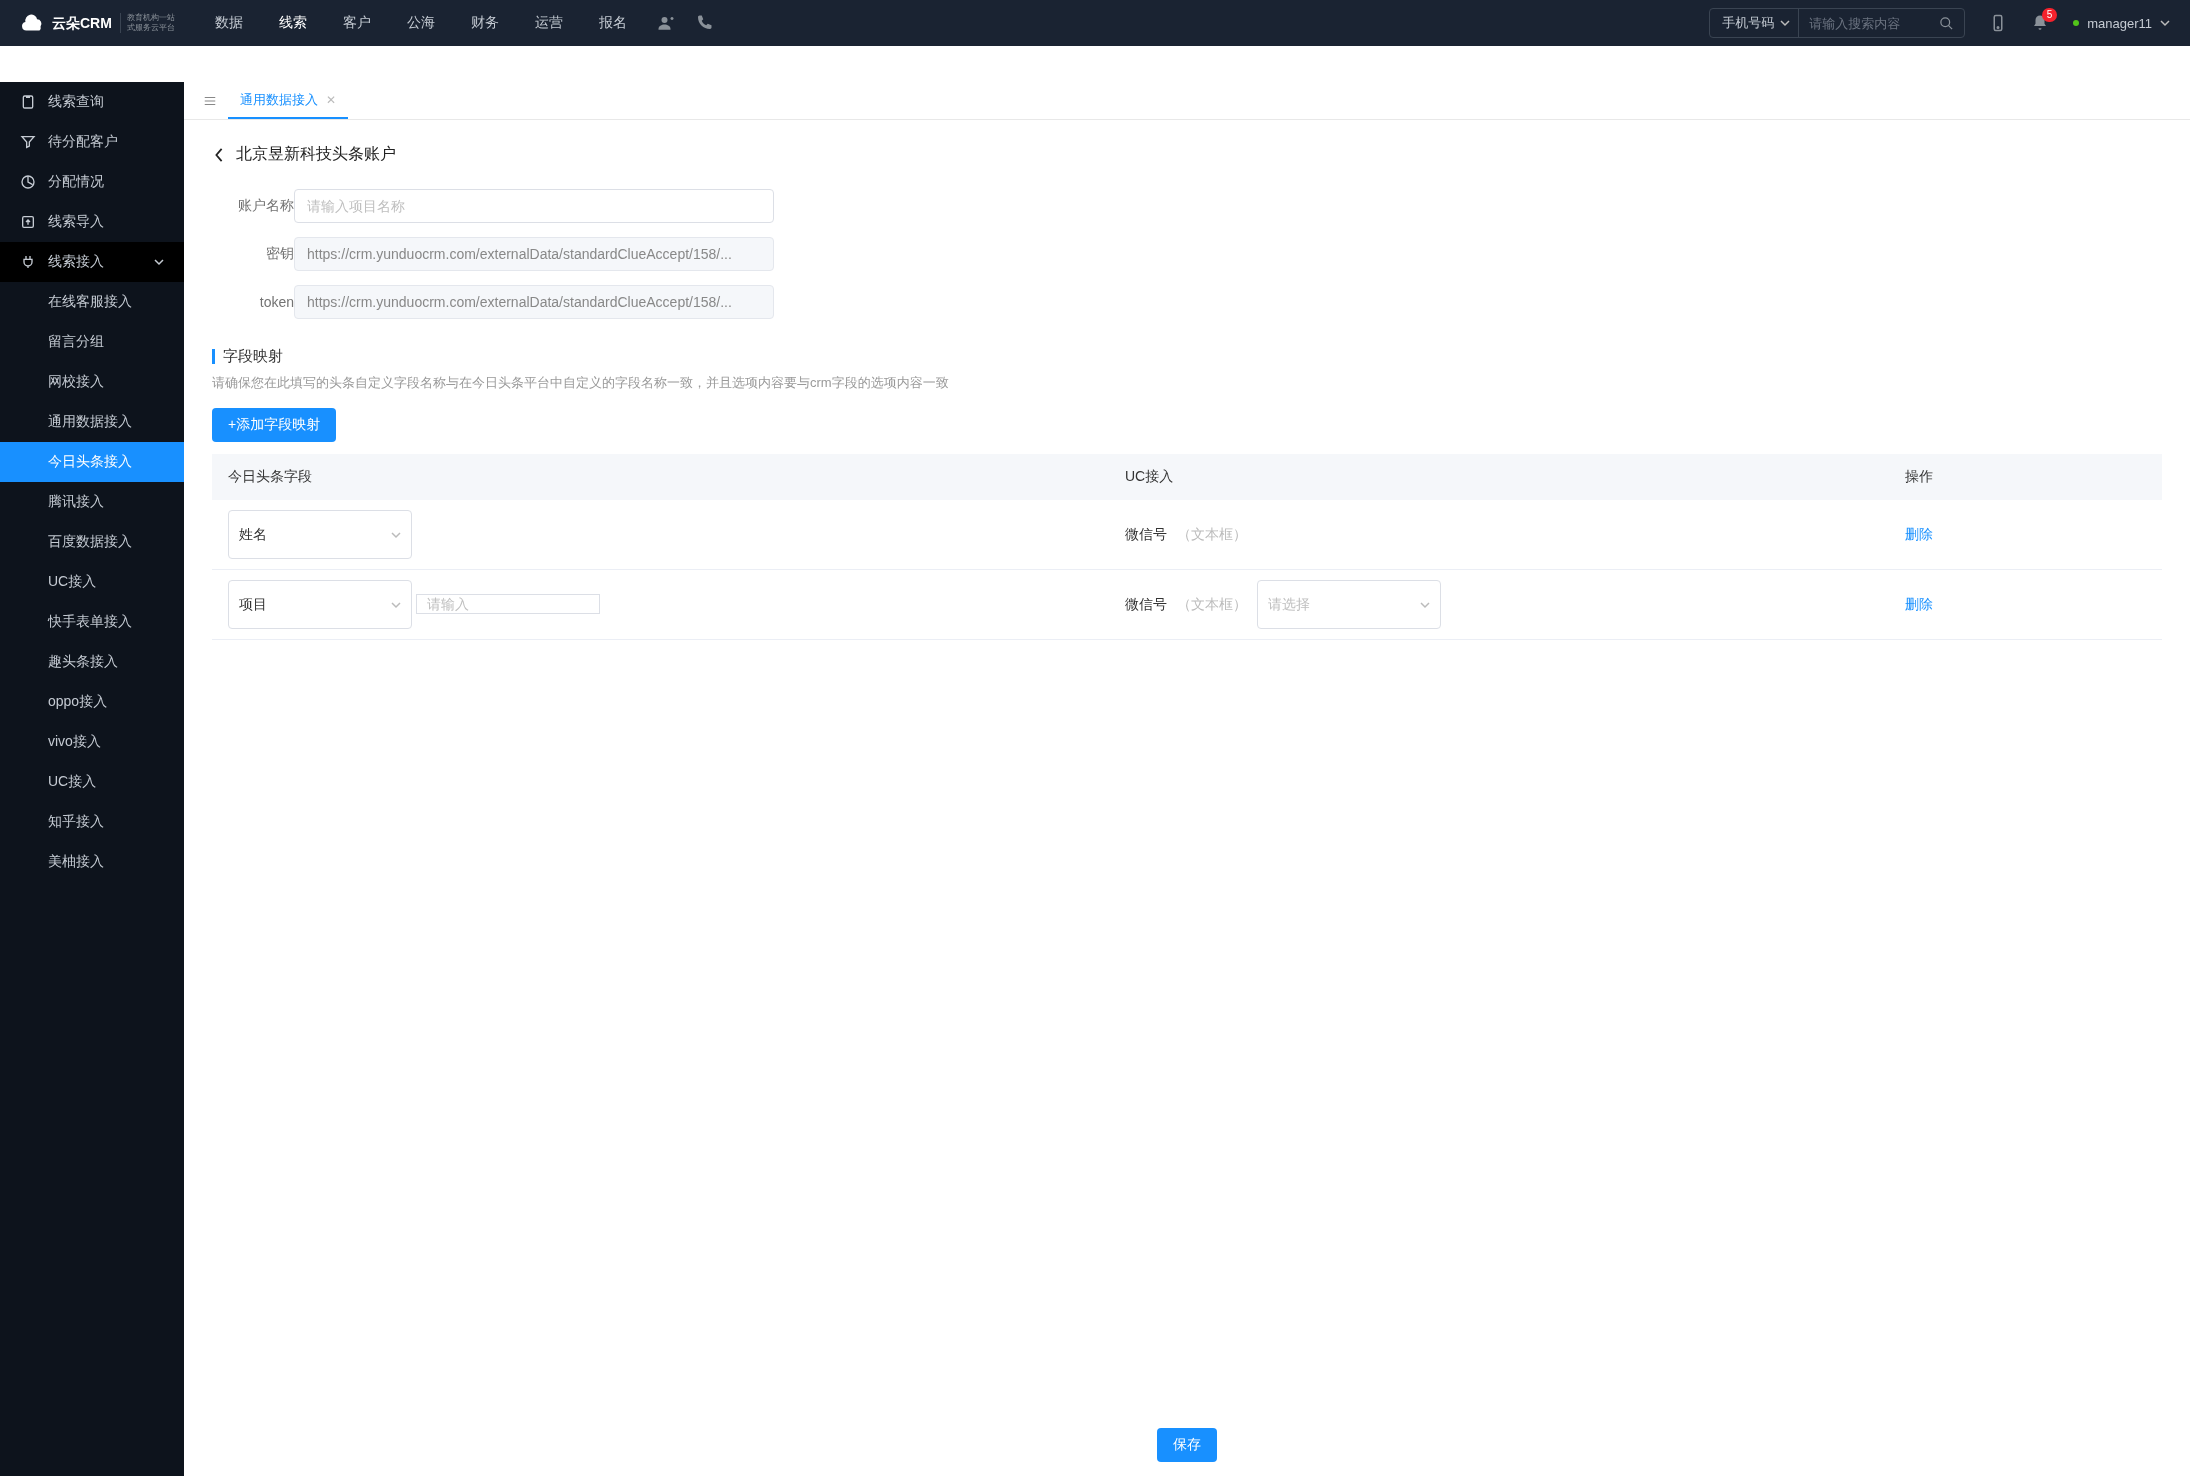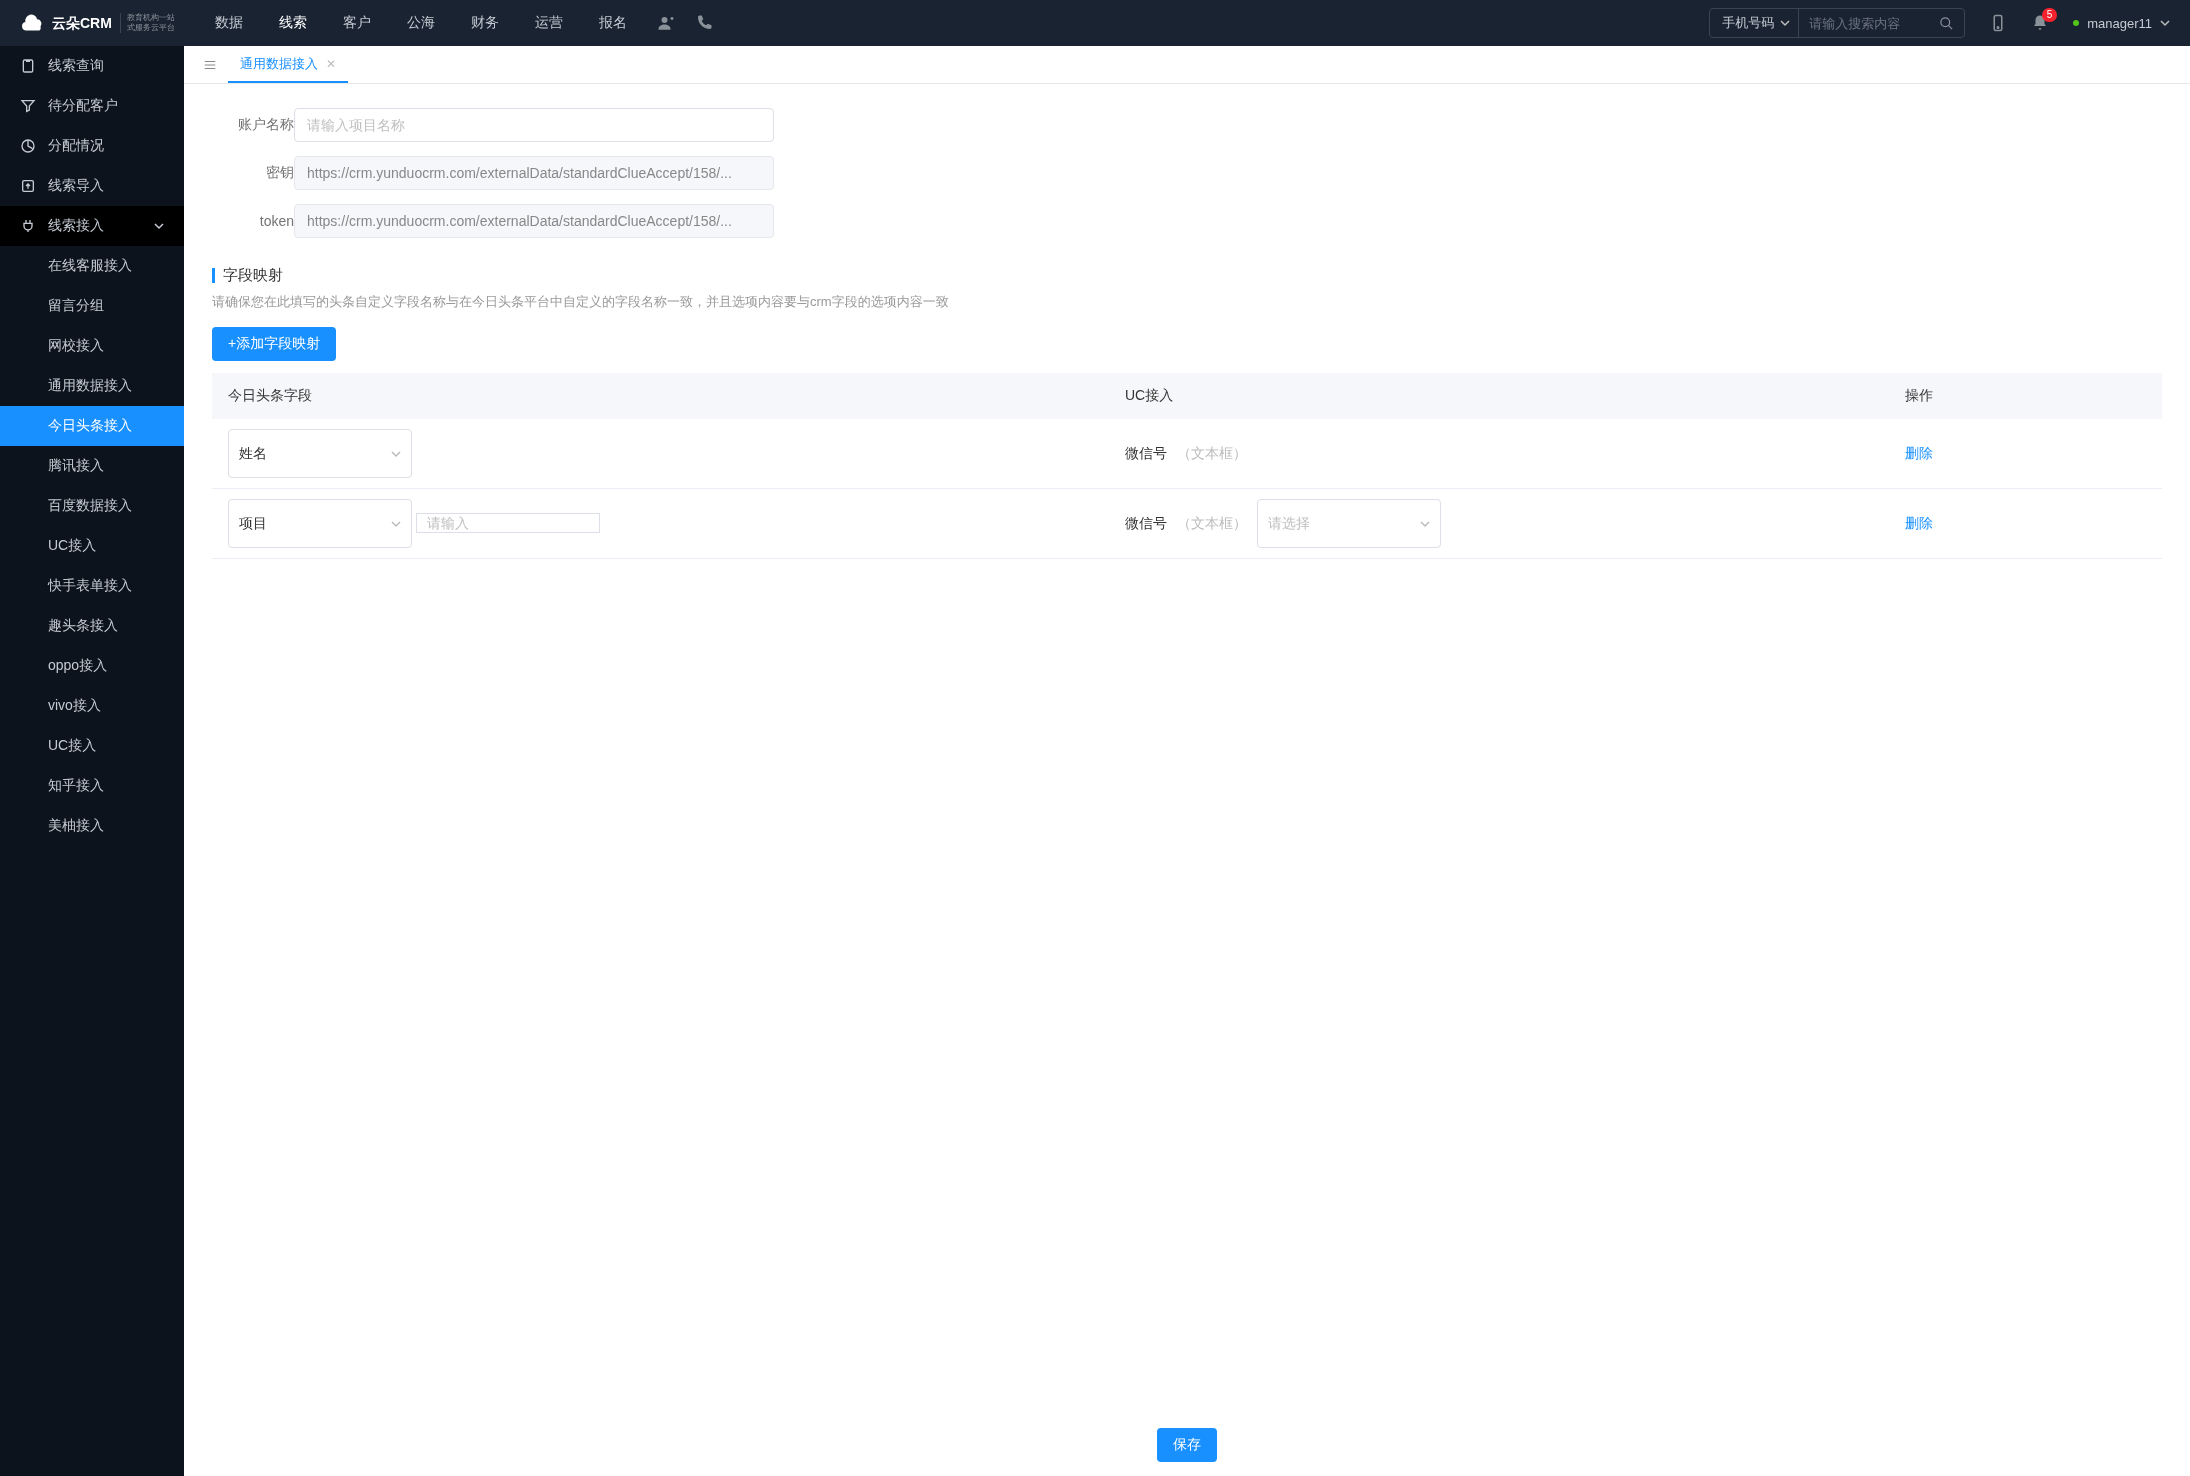--- a/index.html
+++ b/index.html
@@ -23,21 +23,21 @@
 .search-select { background: transparent; color: #c5cbd3; border: none; padding: 0 8px 0 12px; font-size: 13px; display: flex; align-items: center; gap: 6px; border-right: 1px solid #3a4452; height: 100%; }
 .search-input { background: transparent; border: none; color: #fff; padding: 0 10px; width: 130px; outline: none; font-size: 13px; }
 .search-input::placeholder { color: #6b7380; }
 .search-btn { background: transparent; border: none; padding: 0 10px; cursor: pointer; color: #8a9199; }
 .notif { position: relative; }
 .notif-badge { position: absolute; top: -6px; right: -8px; background: #f5222d; color: #fff; font-size: 10px; border-radius: 8px; padding: 1px 5px; line-height: 1.2; }
 .user { display: flex; align-items: center; gap: 8px; color: #c5cbd3; font-size: 13px; cursor: pointer; }
 .user-dot { width: 6px; height: 6px; border-radius: 50%; background: #52c41a; }
 
 
-.body { flex: 1; display: flex; overflow: hidden; }
+.body { flex: 1; display: flex; overflow: hidden; margin-top: 36px; }
 
 
 .sidebar { width: 184px; background: #0d131c; color: #c5cbd3; overflow-y: auto; flex-shrink: 0; }
 .side-item { display: flex; align-items: center; gap: 12px; padding: 0 20px; height: 40px; cursor: pointer; font-size: 14px; position: relative; }
 .side-item.expanded { background: #000; }
 .side-item.expanded .chevron { transform: rotate(180deg); }
 .side-item .chevron { margin-left: auto; width: 10px; height: 10px; }
 .side-icon { width: 16px; height: 16px; flex-shrink: 0; }
 .side-sub { padding-left: 48px; height: 40px; display: flex; align-items: center; cursor: pointer; font-size: 14px; color: #c5cbd3; }
 .side-sub.active { background: #1890ff; color: #fff; }
@@ -224,20 +224,26 @@
         </div>
         <div id="tabs" style="display: flex;">
             <div class="tab active">
               <span>通用数据接入</span>
               <span class="tab-close">✕</span>
             </div>
           </div>
       </div>
 
       <div class="content">
+        <div class="breadcrumb">
+          <svg class="back-icon" viewBox="0 0 10 16" fill="none" stroke="#222" stroke-width="2">
+              <path d="M8 1L2 8l6 7"></path>
+            </svg>
+          <span>北京昱新科技头条账户</span>
+        </div>
 
         <div class="form-row">
           <div class="form-label">账户名称</div>
           <input class="form-input" placeholder="请输入项目名称" style="">
         </div>
         <div class="form-row">
           <div class="form-label">密钥</div>
           <input class="form-input readonly" readonly="" value="https://crm.yunduocrm.com/externalData/standardClueAccept/158/..." style="">
         </div>
         <div class="form-row">

